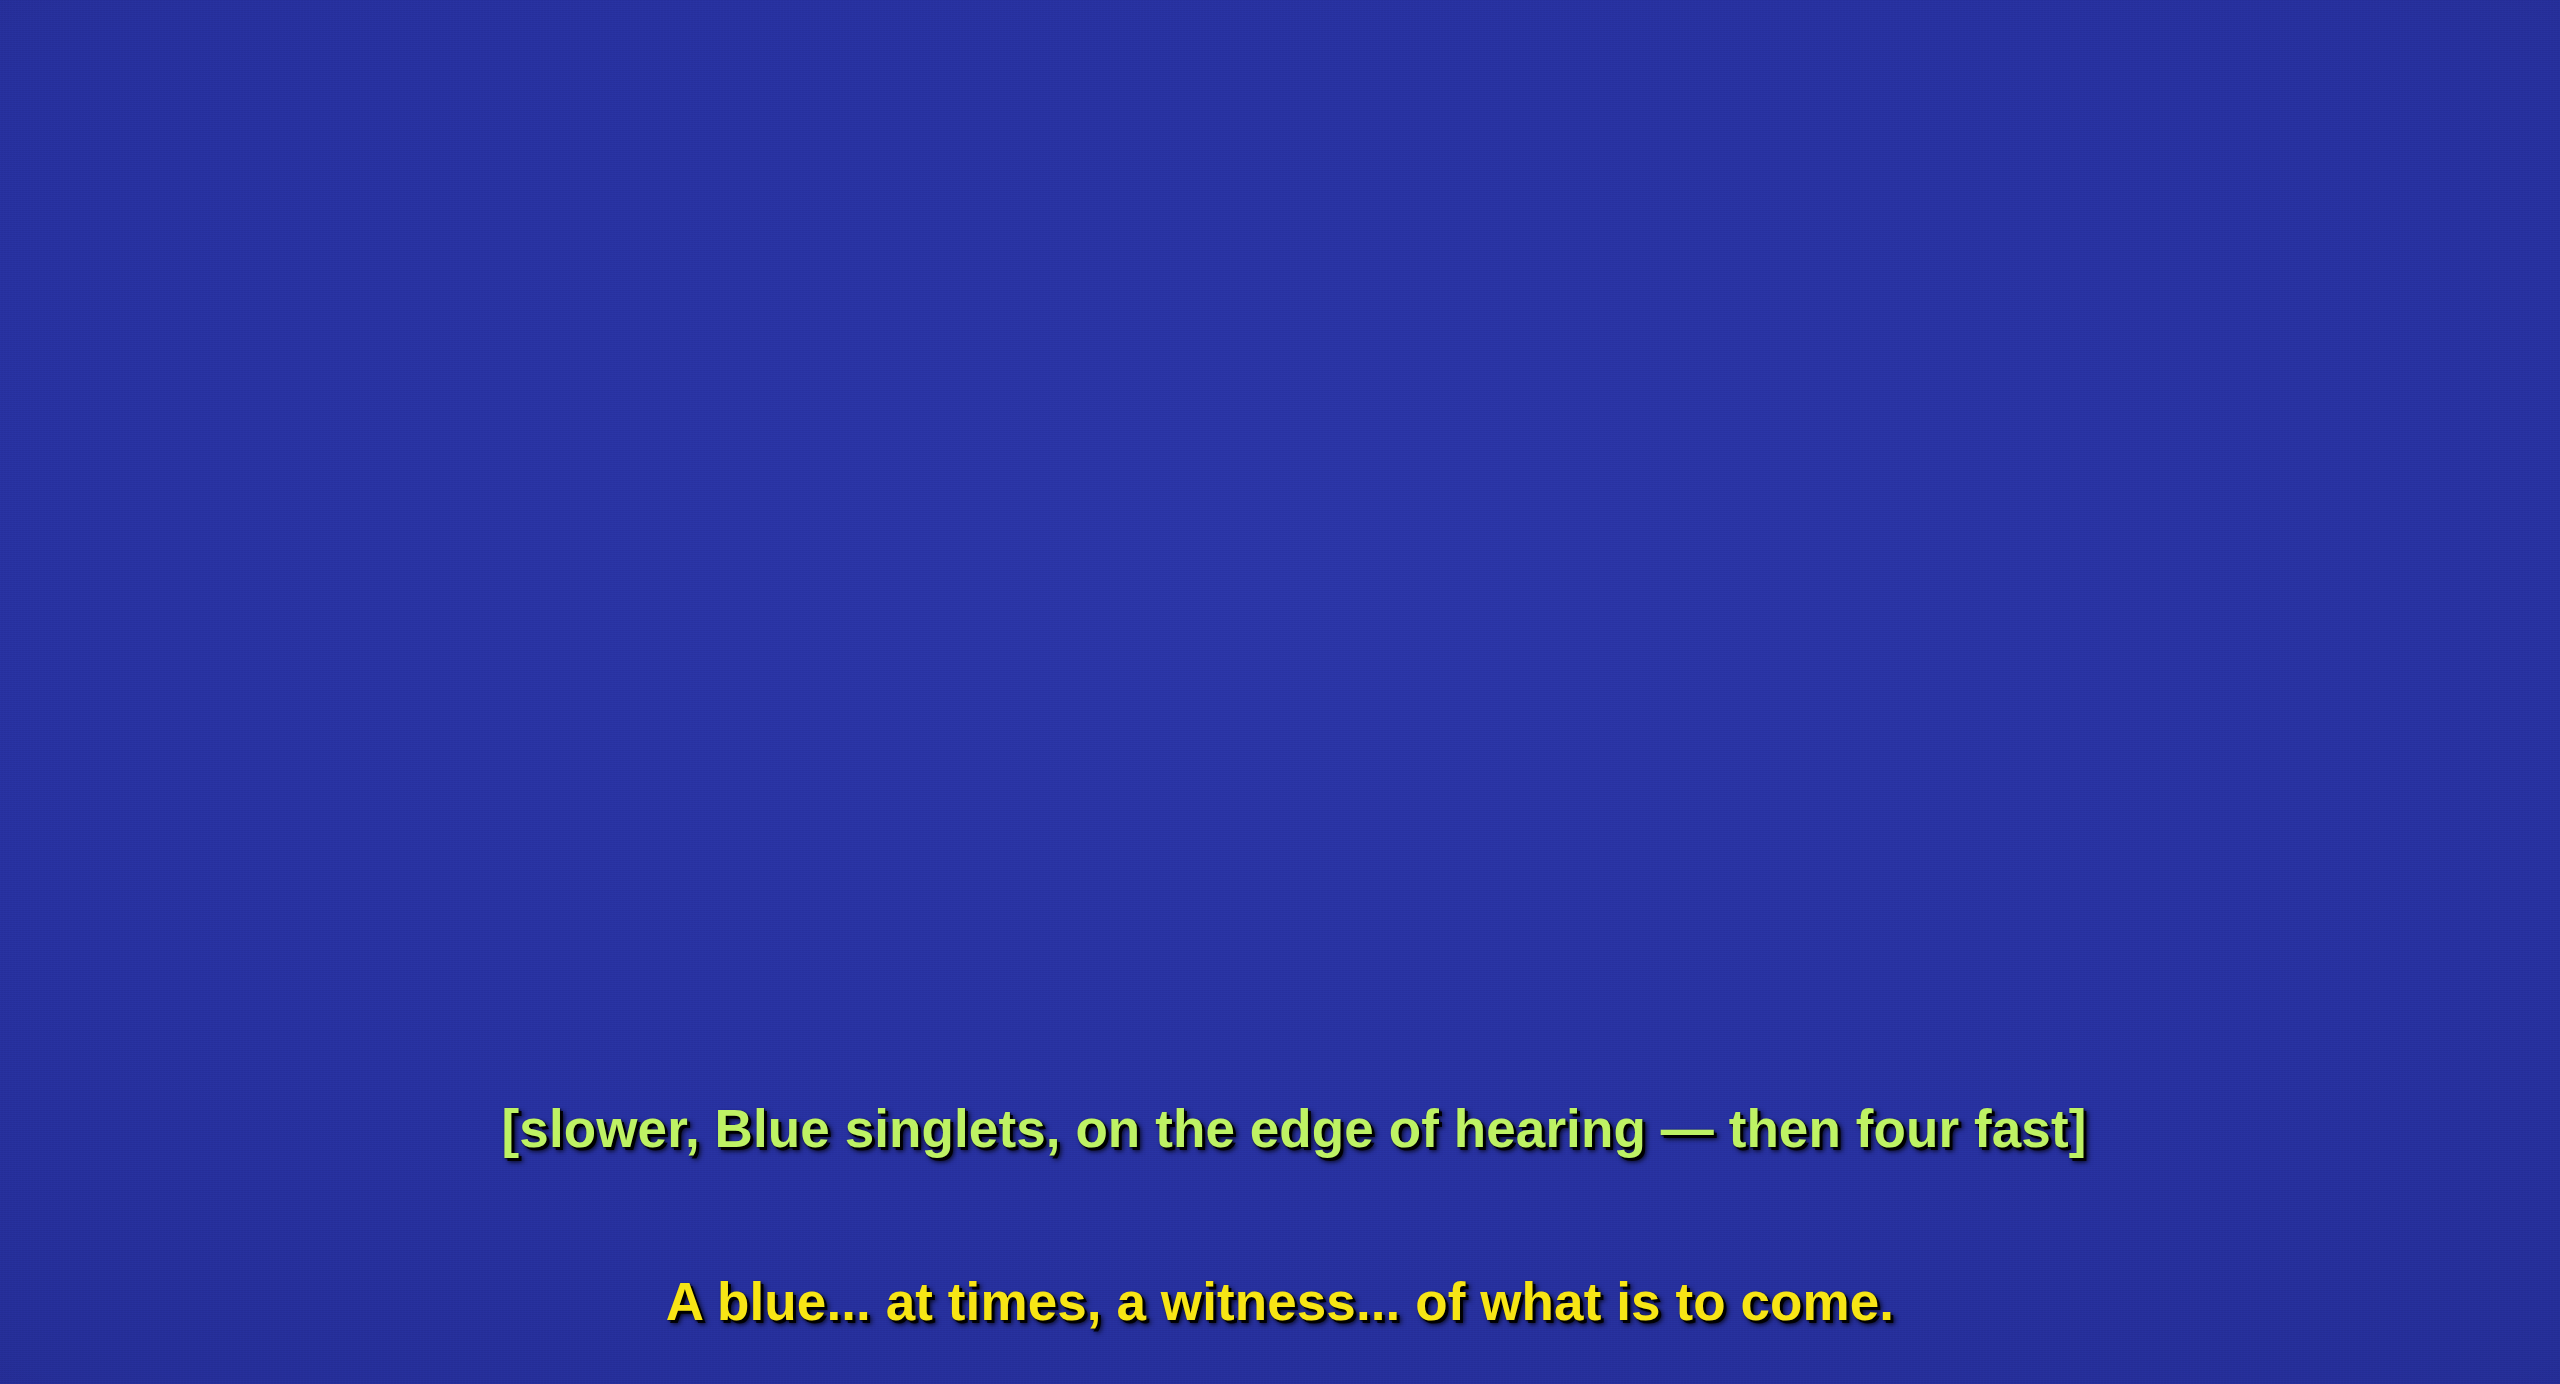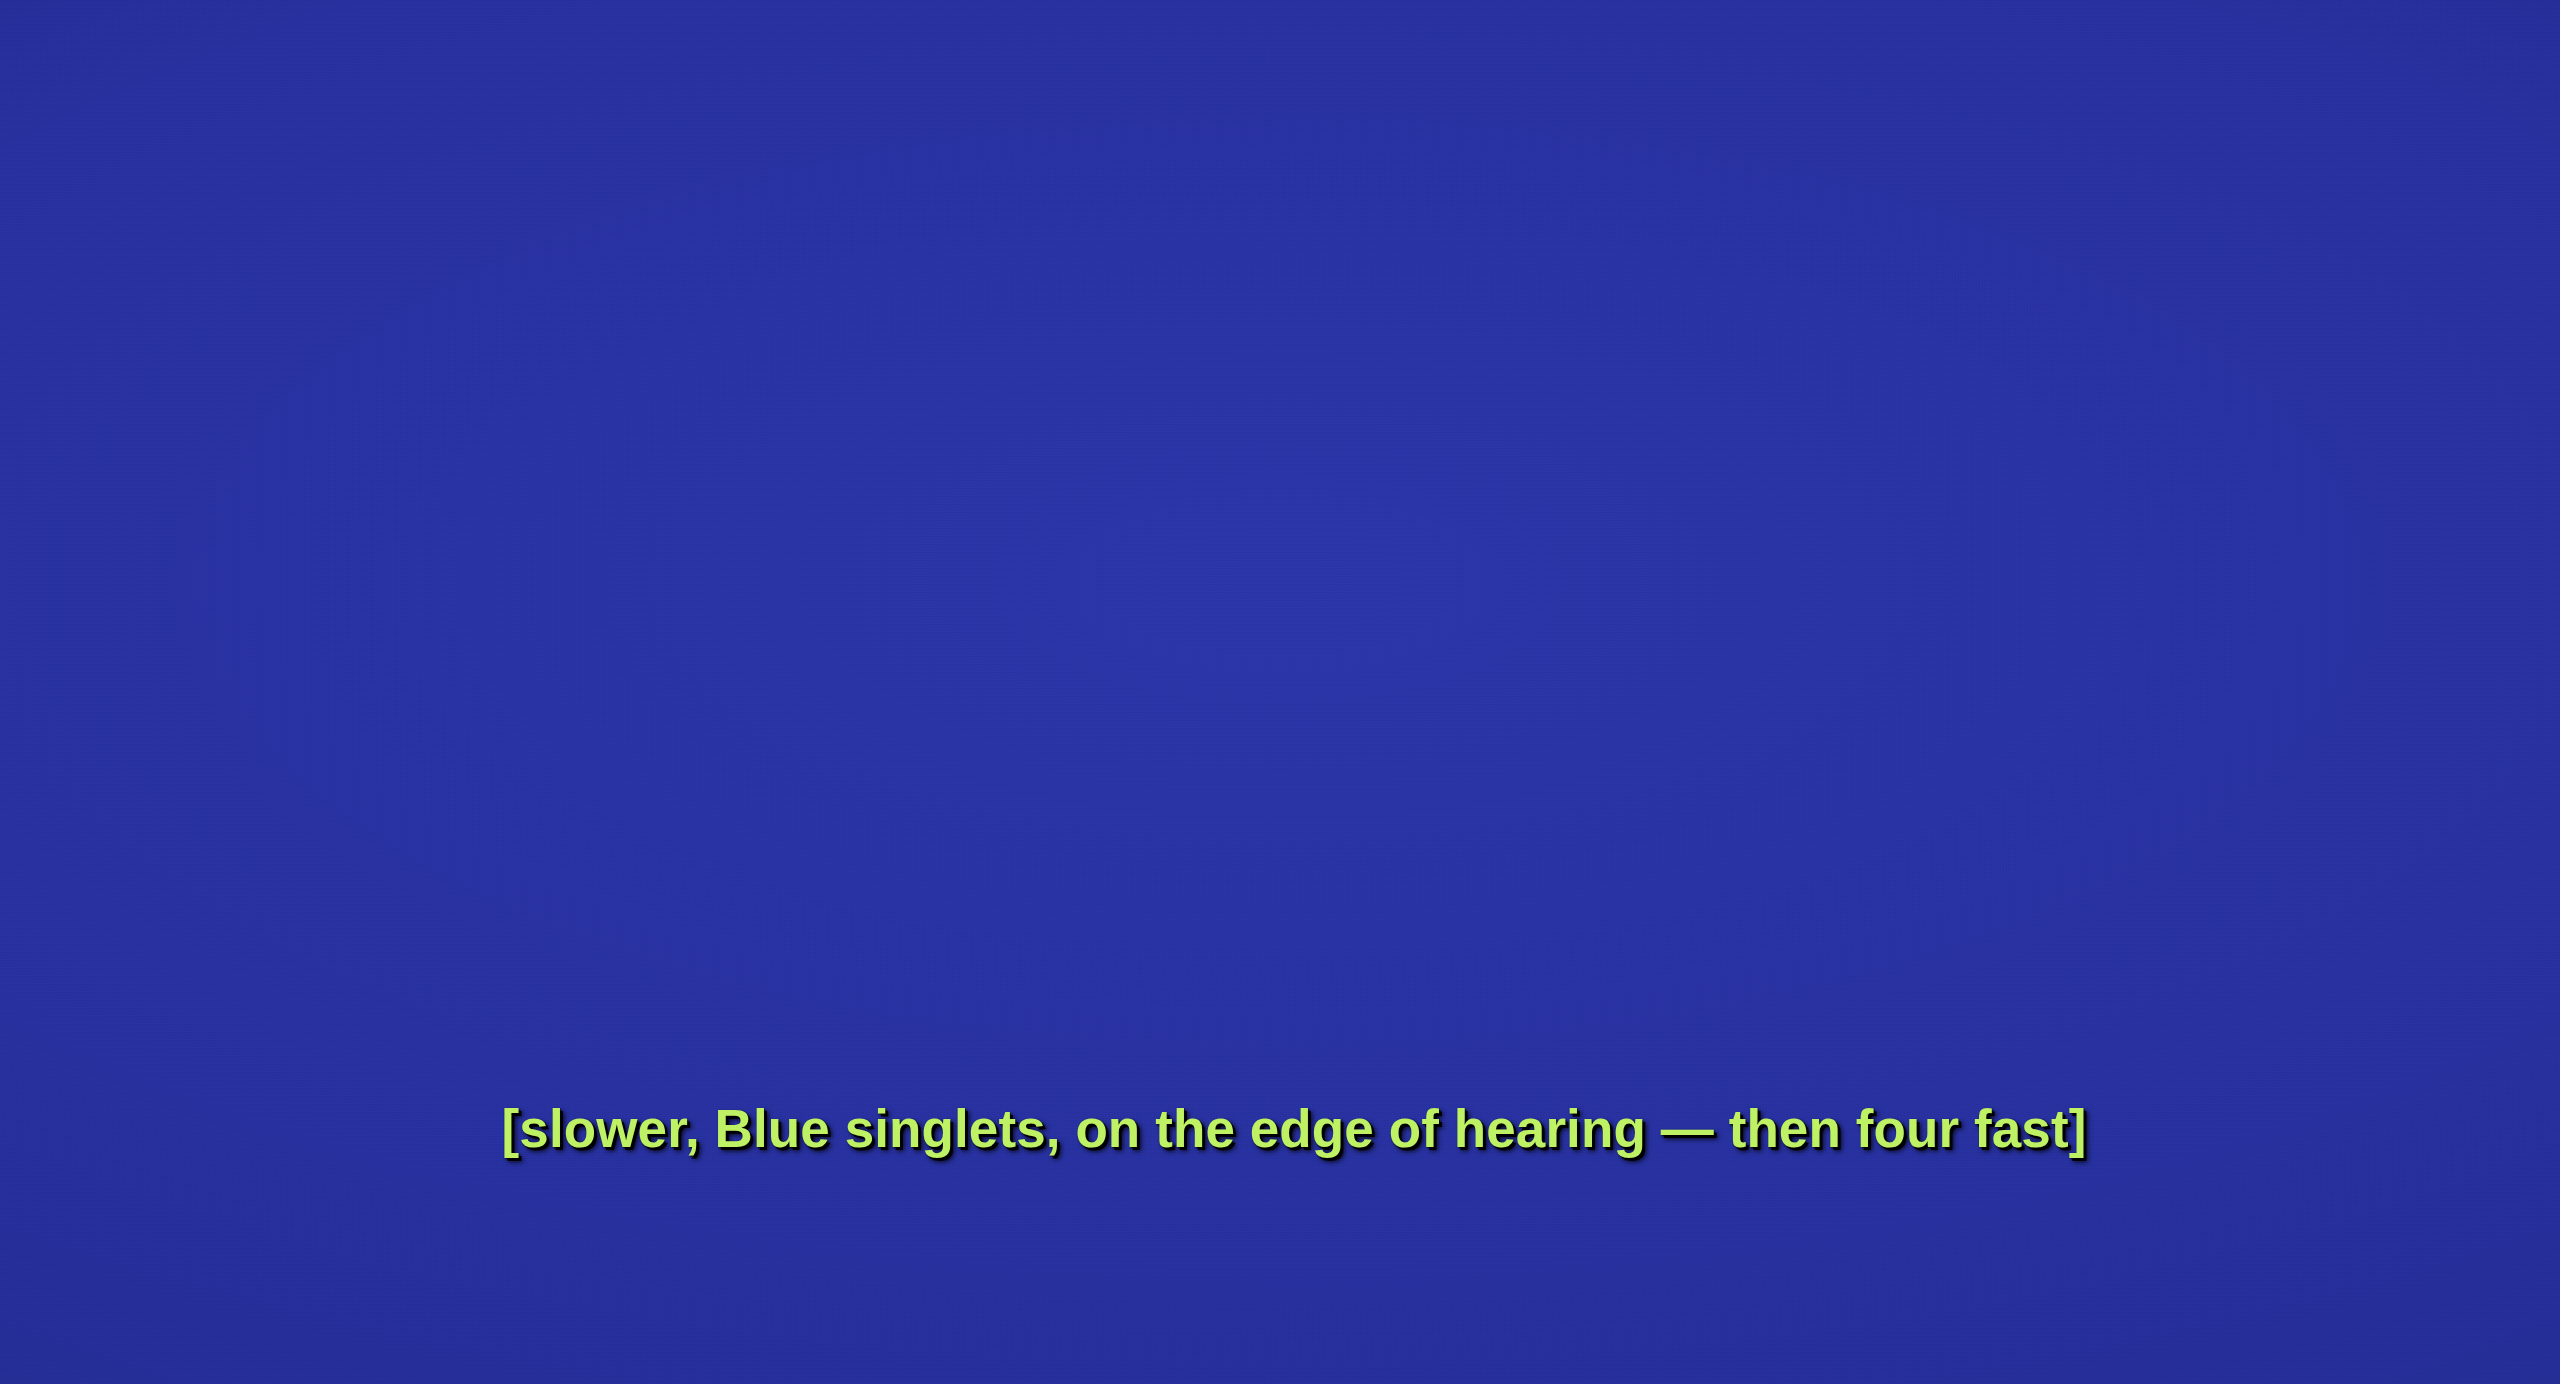--- a/index.html
+++ b/index.html
@@ -90,16 +90,17 @@
 <div id="frame" style="background-color: rgb(39, 49, 160);">
 
   <div id="video-field"></div>
   <div id="grain"></div>
   <div id="vignette"></div>
 
   <div id="caption-area">
 
     <div class="caption-line caption-sound" style="color: #bef264; padding-left: 28px;">[slower, Blue singlets, on the edge of hearing — then four fast]</div>
 
+    <div class="caption-line caption-dialogue" style="color: rgb(247, 229, 21);">A blue... at times, a witness... of what is to come.</div>
 
   </div>
 
 </div>
 
 </body></html>

